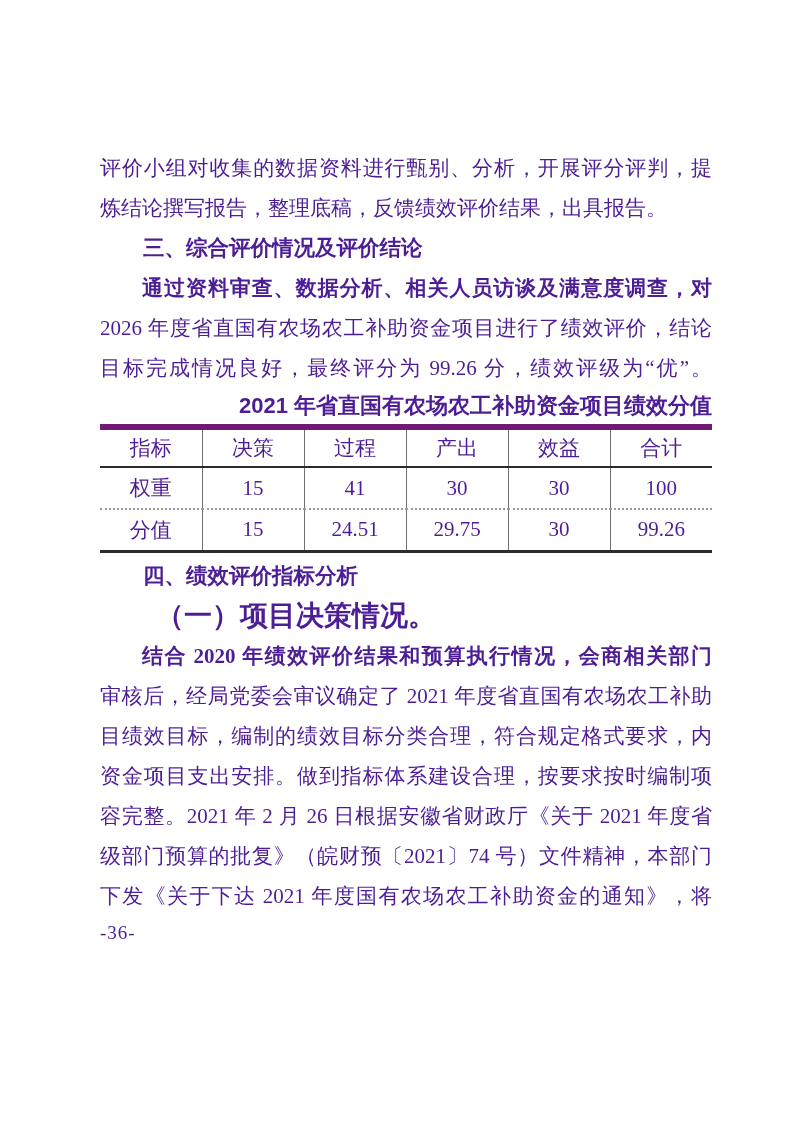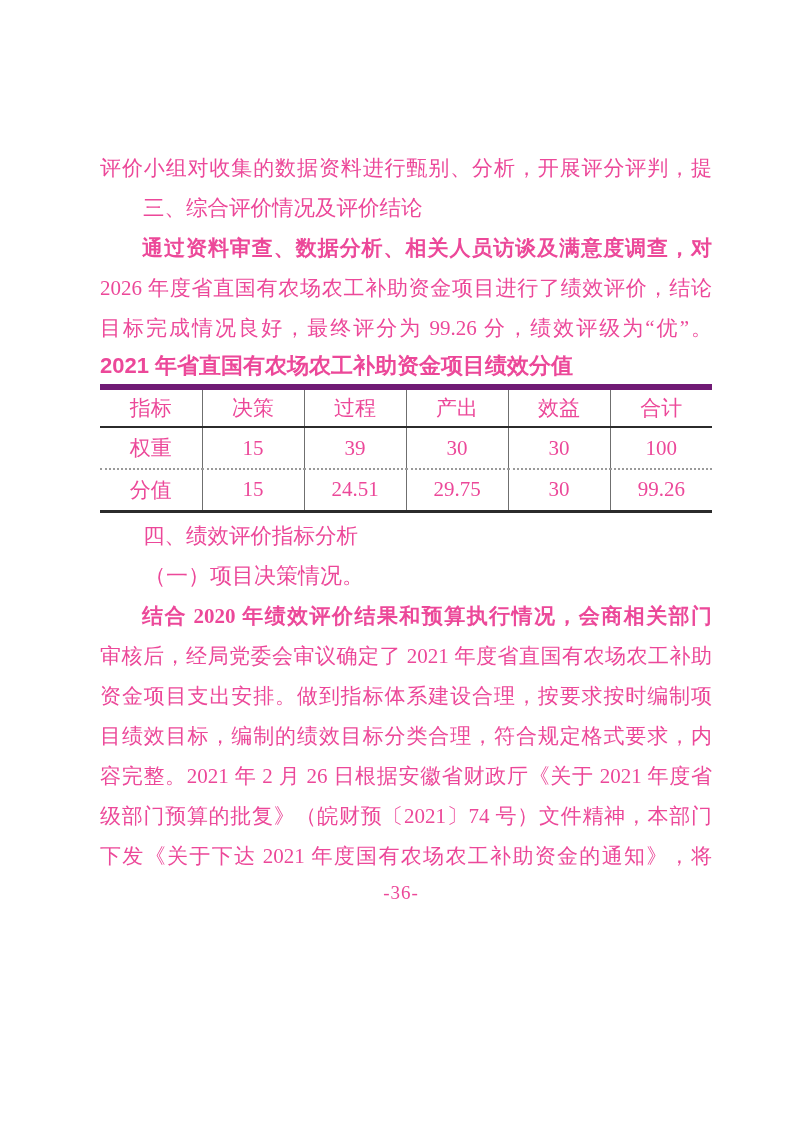--- a/index.html
+++ b/index.html
@@ -3,61 +3,61 @@
 <meta charset="utf-8">
 <style>
   html, body { margin: 0; padding: 0; }
   .page {
     position: relative;
     width: 794px;
     height: 1123px;
     background: #ffffff;
     overflow: hidden;
     font-family: "Liberation Serif", "DejaVu Serif", serif;
-    color: #ec4899;
+    color: #4c1d95;
   }
   .content {
     position: absolute;
     left: 100px;
     top: 148px;
     width: 612px;
   }
   .tline {
     font-size: 21px;
     line-height: 40px;
     height: 40px;
     text-align: justify;
     text-align-last: justify;
     text-justify: inter-character;
     overflow: hidden;
   }
   .tline.noj { text-align-last: left; }
   .ind { text-indent: 2em; font-weight: bold; }
   .h-sans {
     font-family: "Liberation Sans", "DejaVu Sans", sans-serif;
-    font-weight: 400;
+    font-weight: 700;
     font-size: 21.5px;
     line-height: 40px;
     height: 40px;
     text-indent: 2em;
   }
   .h-serif {
-    font-weight: 400;
-    font-size: 22px;
+    font-weight: 700;
+    font-size: 28px;
     line-height: 40px;
     height: 40px;
     text-indent: 2em;
   }
   .tbl-title {
     font-family: "Liberation Sans", "DejaVu Sans", sans-serif;
     font-weight: 700;
     font-size: 22px;
     line-height: 36px;
     height: 36px;
-    text-align: left;
+    text-align: right;
   }
   table.score {
     width: 100%;
     border-collapse: collapse;
     table-layout: fixed;
     border-top: 6px solid #701a75;
     border-bottom: 3px solid #2b2b2b;
     margin-bottom: 3px;
   }
   table.score th, table.score td {
@@ -68,32 +68,33 @@
     border-right: 1px solid #6f6f6f;
   }
   table.score th:last-child, table.score td:last-child { border-right: none; }
   table.score thead tr { height: 40px; border-bottom: 2.5px solid #2b2b2b; }
   table.score tbody tr { height: 42px; }
   table.score tbody tr.dotted-sep { border-bottom: 2px dotted #9a9a9a; }
   .page-number {
     font-size: 19px;
     line-height: 34px;
     height: 34px;
-    text-align: center;
+    text-align: left;
     padding-right: 10px;
     letter-spacing: 1px;
   }
 </style>
 </head>
 <body>
 
 <div class="page">
   <div class="content">
 
     <div class="tline">评价小组对收集的数据资料进行甄别、分析，开展评分评判，提</div>
+    <div class="tline noj">炼结论撰写报告，整理底稿，反馈绩效评价结果，出具报告。</div>
 
     <div class="h-sans">三、综合评价情况及评价结论</div>
 
     <div class="tline ind">通过资料审查、数据分析、相关人员访谈及满意度调查，对</div>
     <div class="tline">2026 年度省直国有农场农工补助资金项目进行了绩效评价，结论</div>
     <div class="tline">目标完成情况良好，最终评分为 99.26 分，绩效评级为“优”。</div>
 
     <div class="tbl-title">2021 年省直国有农场农工补助资金项目绩效分值</div>
 
     <table class="score">
@@ -104,43 +105,43 @@
           <th>过程</th>
           <th>产出</th>
           <th>效益</th>
           <th>合计</th>
         </tr>
       </thead>
       <tbody>
         <tr class="dotted-sep">
           <td>权重</td>
           <td>15</td>
-          <td>39</td>
+          <td>41</td>
           <td>30</td>
           <td>30</td>
           <td>100</td>
         </tr>
         <tr>
           <td>分值</td>
           <td>15</td>
           <td>24.51</td>
           <td>29.75</td>
           <td>30</td>
           <td>99.26</td>
         </tr>
       </tbody>
     </table>
 
     <div class="h-sans">四、绩效评价指标分析</div>
     <div class="h-serif">（一）项目决策情况。</div>
 
     <div class="tline ind">结合 2020 年绩效评价结果和预算执行情况，会商相关部门</div>
     <div class="tline">审核后，经局党委会审议确定了 2021 年度省直国有农场农工补助</div>
+    <div class="tline">目绩效目标，编制的绩效目标分类合理，符合规定格式要求，内</div>
     <div class="tline">资金项目支出安排。做到指标体系建设合理，按要求按时编制项</div>
-    <div class="tline">目绩效目标，编制的绩效目标分类合理，符合规定格式要求，内</div>
     <div class="tline">容完整。2021 年 2 月 26 日根据安徽省财政厅《关于 2021 年度省</div>
     <div class="tline">级部门预算的批复》（皖财预〔2021〕74 号）文件精神，本部门</div>
     <div class="tline">下发《关于下达 2021 年度国有农场农工补助资金的通知》，将</div>
 
     <div class="page-number">-36-</div>
 
   </div>
 </div>
 
 </body></html>

